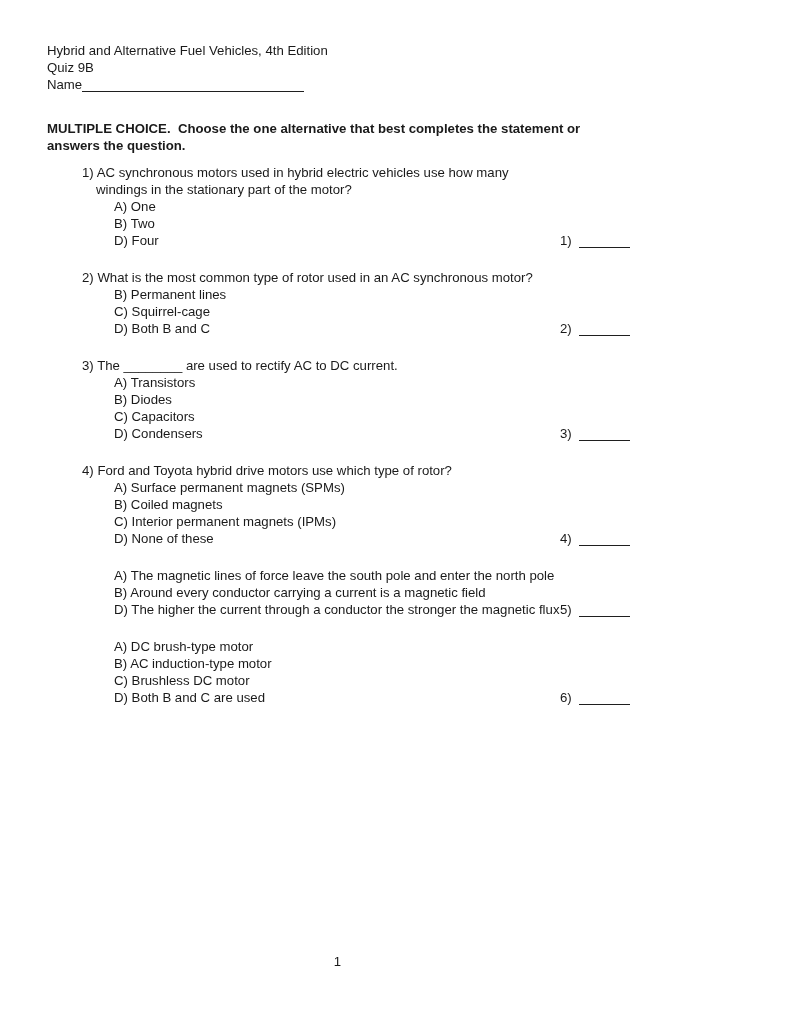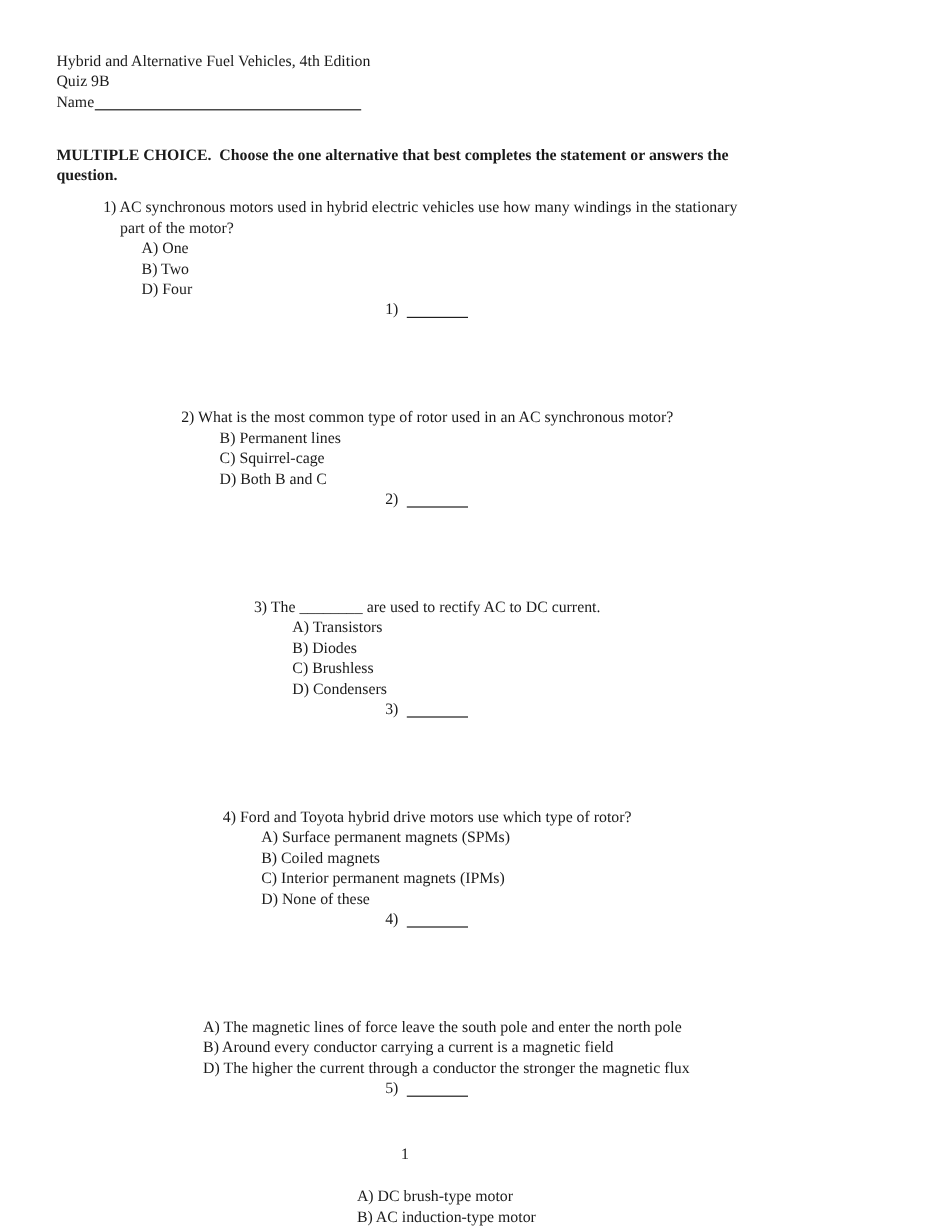--- a/index.html
+++ b/index.html
@@ -2,21 +2,21 @@
 <html><head>
 <meta charset="utf-8">
 <style>
   * { box-sizing: border-box; }
   html, body { margin: 0; padding: 0; background: #ffffff; }
   .page {
     position: relative;
     width: 675px;
     height: 1024px;
     background: #ffffff;
-    font-family: Liberation Serif, serif;
+    font-family: Liberation Sans, sans-serif;
     font-size: 13.2px;
     line-height: 17px;
     color: #1a1a1a;
     padding: 42px 45px 0 47px;
     overflow: hidden;
   }
   .hdr-title, .hdr-sub { display: block; }
   .name-row { }
   .rule {
     display: inline-block;
@@ -26,24 +26,23 @@
   }
   .name-rule { width: 222px; }
   .instructions {
     font-weight: bold;
     margin-top: 27px;
     white-space: pre-wrap;
   }
   .questions { margin-top: 10px; }
   .question {
     display: flex;
-    align-items: center;
+    align-items: flex-end;
     margin-left: 35px;
     margin-bottom: 20px;
-    flex-direction: column;
   }
   .q-main { flex: 1 1 auto; min-width: 0; }
   .q-text {
     padding-left: 14px;
     text-indent: -14px;
     max-width: 540px;
   }
   .options { margin-left: 32px; }
   .q-answer {
     flex: 0 0 70px;
@@ -104,21 +103,21 @@
         <span>2)</span><span class="rule answer-rule"></span>
       </div>
     </div>
 
     <div class="question">
       <div class="q-main">
         <div class="q-text"><span>3)</span> <span>The ________ are used to rectify AC to DC current.</span></div>
         <div class="options">
           <div class="option"><span>A)</span> <span>Transistors</span></div>
           <div class="option"><span>B)</span> <span>Diodes</span></div>
-          <div class="option"><span>C)</span> <span>Brushless</span></div>
+          <div class="option"><span>C)</span> <span>Capacitors</span></div>
           <div class="option"><span>D)</span> <span>Condensers</span></div>
         </div>
       </div>
       <div class="q-answer">
         <span>3)</span><span class="rule answer-rule"></span>
       </div>
     </div>
 
     <div class="question">
       <div class="q-main">

